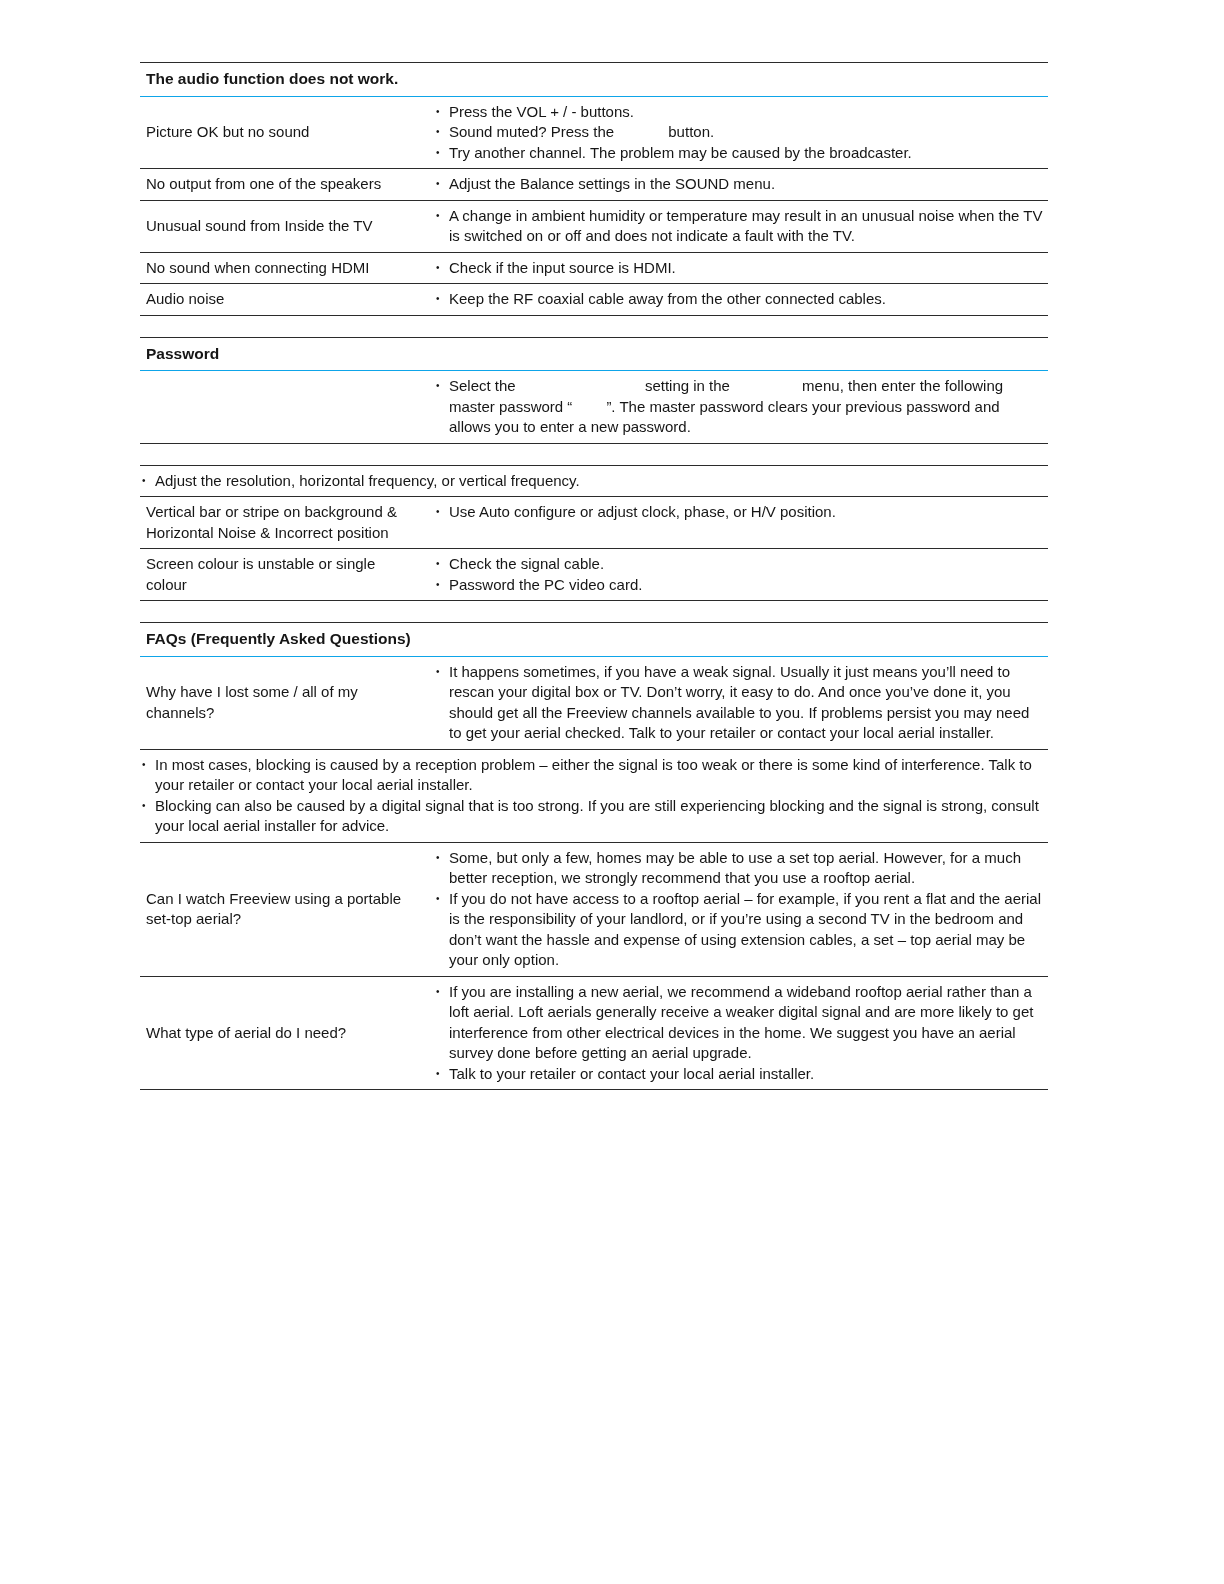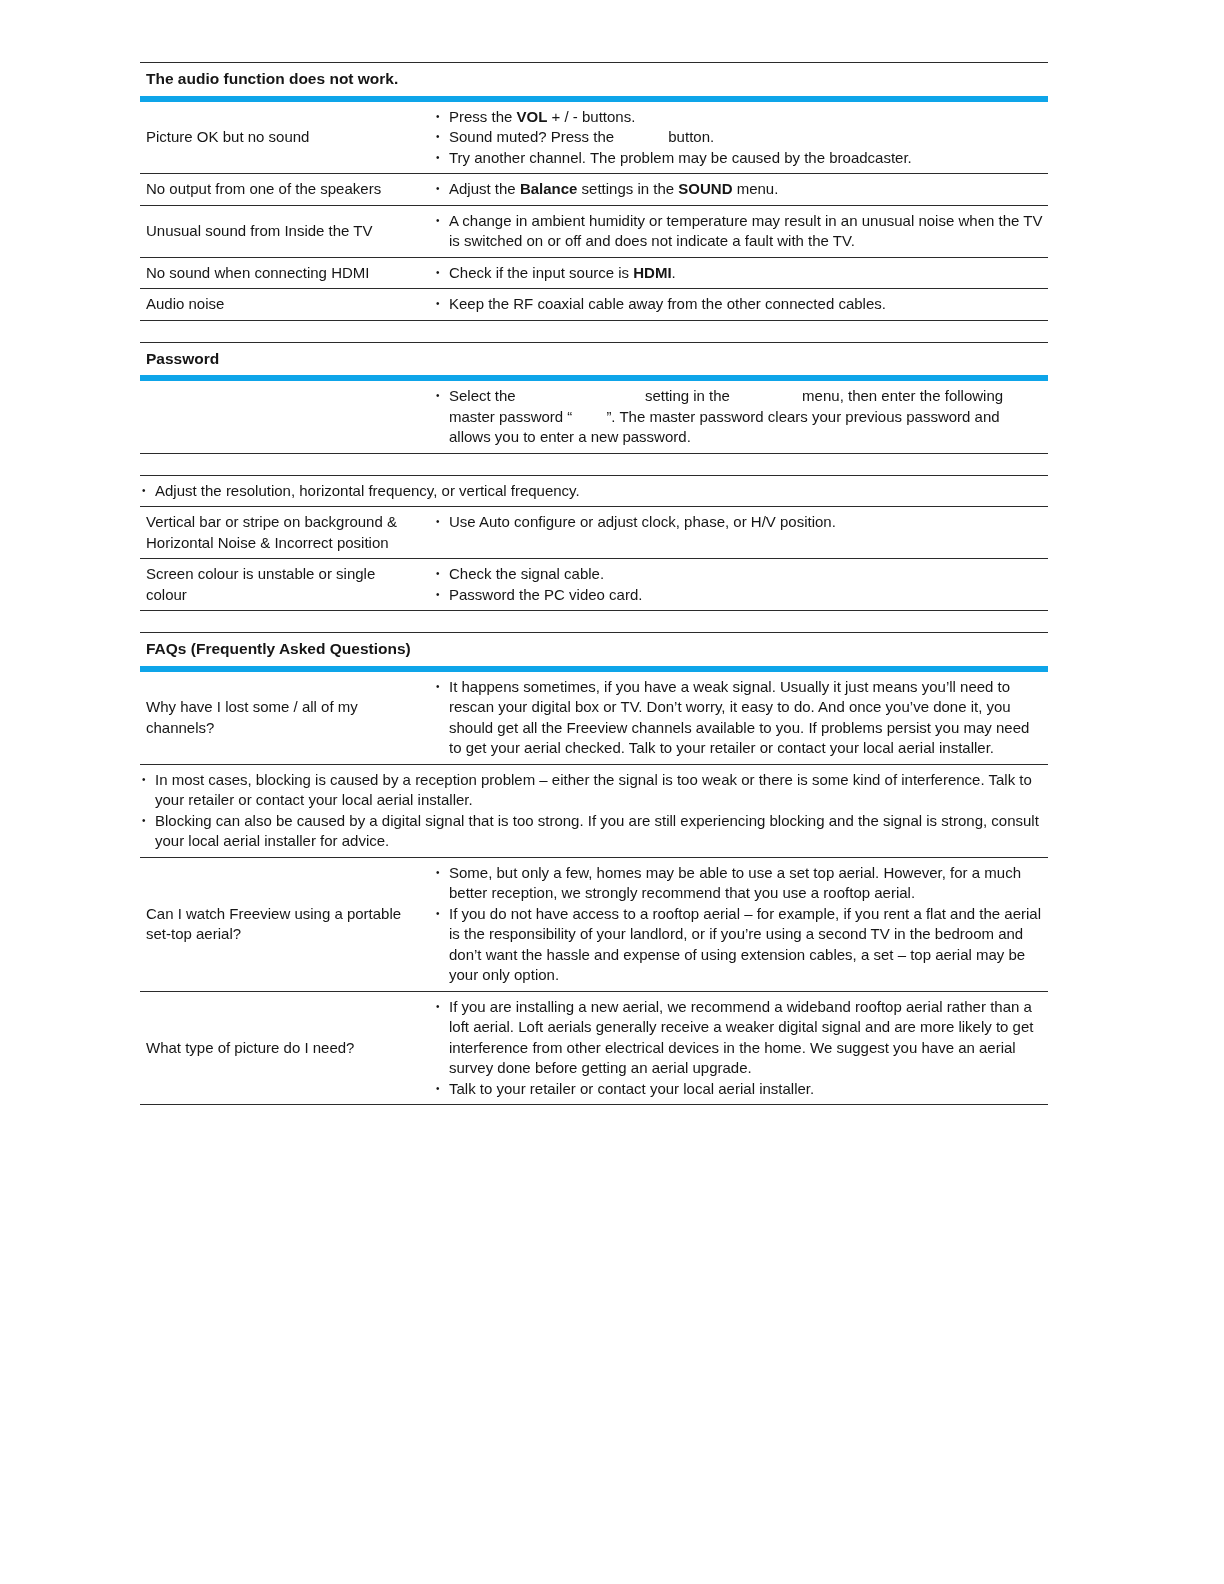--- a/index.html
+++ b/index.html
@@ -20,21 +20,21 @@
   }
   .section {
     border-top: 1px solid #2b2b2b;
     margin-bottom: 21px;
   }
   .section-title {
     font-weight: bold;
     font-size: 15.5px;
     line-height: 20.5px;
     padding: 6px 6px 6px 6px;
-    border-bottom: 6px solid #0ea5e9;
+    border-bottom: 1px solid #0ea5e9;
   }
   .row {
     display: flex;
     align-items: center;
     border-bottom: 1px solid #2b2b2b;
     padding: 5px 0;
   }
   
   #sections .section:nth-child(3) .row { align-items: flex-start; }
   .label {
@@ -53,21 +53,21 @@
     padding-right: 4px;
   }
   .bullet { display: flex; }
   .dot {
     flex: 0 0 15px;
     font-size: 10px;
     line-height: 20.5px;
     padding-left: 2px;
   }
   .bullet-text { flex: 1; }
-  .bullet-text strong { font-weight: bold; }
+  .bullet-text strong { font-weight: normal; }
   .blank-gap { display: inline-block; height: 1px; }
 </style>
 </head>
 <body>
 
 <main class="page">
   <div id="sections">
       <section class="section">
         <div class="section-title">The audio function does not work.</div>
         <div class="row">
@@ -198,21 +198,21 @@
               <span class="dot">•</span>
               <span class="bullet-text"><span>Some, but only a few, homes may be able to use a set top aerial. However, for a much better reception, we strongly recommend that you use a rooftop aerial.</span></span>
             </div>
             <div class="bullet">
               <span class="dot">•</span>
               <span class="bullet-text"><span>If you do not have access to a rooftop aerial – for example, if you rent a flat and the aerial is the responsibility of your landlord, or if you’re using a second TV in the bedroom and don’t want the hassle and expense of using extension cables, a set – top aerial may be your only option.</span></span>
             </div>
           </div>
         </div>
         <div class="row">
-          <div class="label">What type of picture do I need?</div>
+          <div class="label">What type of aerial do I need?</div>
           <div class="content">
             <div class="bullet">
               <span class="dot">•</span>
               <span class="bullet-text"><span>If you are installing a new aerial, we recommend a wideband rooftop aerial rather than a loft aerial. Loft aerials generally receive a weaker digital signal and are more likely to get interference from other electrical devices in the home. We suggest you have an aerial survey done before getting an aerial upgrade.</span></span>
             </div>
             <div class="bullet">
               <span class="dot">•</span>
               <span class="bullet-text"><span>Talk to your retailer or contact your local aerial installer.</span></span>
             </div>
           </div>

